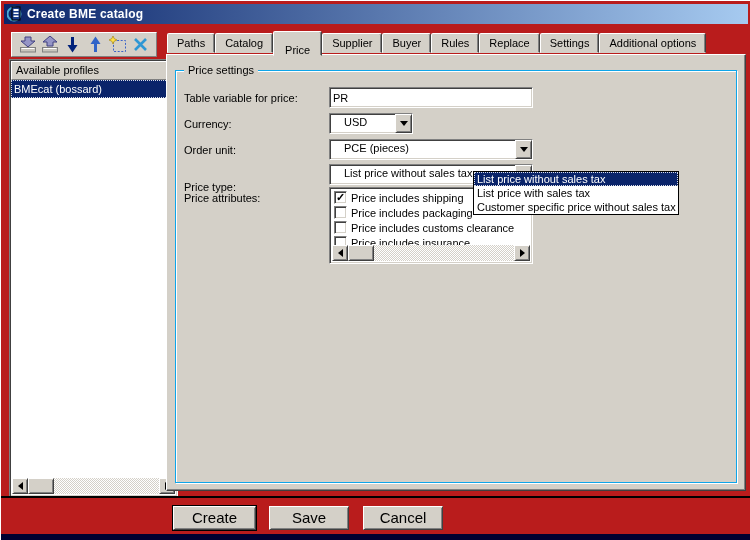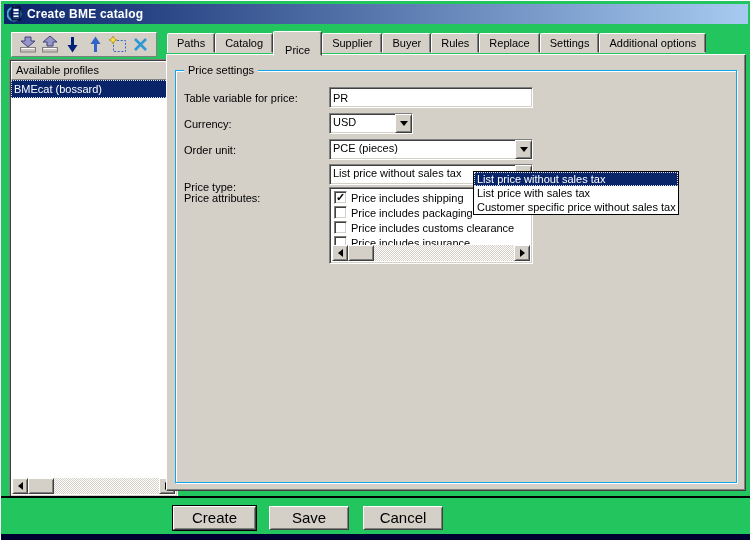--- a/index.html
+++ b/index.html
@@ -1,18 +1,18 @@
 <!DOCTYPE html>
 <html><head>
 <meta charset="utf-8">
 <style>
   * { box-sizing: border-box; margin: 0; padding: 0; }
   html,body { width: 750px; height: 540px; }
   body { font-family: "Liberation Sans", sans-serif; font-size: 11px; color:#000; }
-  .win { position: relative; width: 750px; height: 540px; background:#22c55e; overflow:hidden;
+  .win { position: relative; width: 750px; height: 540px; background:#b91c1c; overflow:hidden;
          border-top:1px solid #fff; border-left:1px solid #fff; }
 
   
   .sunken { border:1px solid; border-color:#808080 #fff #fff #808080;
             box-shadow: inset 1px 1px 0 #404040, inset -1px -1px 0 #d4d0c8; background:#fff; }
   .raised { border:1px solid; border-color:#fff #404040 #404040 #fff;
             box-shadow: inset 1px 1px 0 #d4d0c8, inset -1px -1px 0 #808080; background:#d4d0c8; }
   .raised-thin { border:1px solid; border-color:#fff #808080 #808080 #fff; background:#d4d0c8; }
 
   
@@ -60,21 +60,21 @@
   
   .groupbox { position:absolute; left:8px; top:15px; right:8px; bottom:7px;
               border:1px solid #0ea5e9; box-shadow: inset 1px 1px 0 #fff, 1px 1px 0 #fff; }
   .legend { position:absolute; left:8px; top:-7px; background:#d4d0c8; padding:0 4px; }
 
   .flabel { position:absolute; left:8px; line-height:14px; }
   .field { position:absolute; left:153px; height:21px; }
 
   .edit { width:204px; height:21px; font-family:"Liberation Sans",sans-serif; font-size:11px;
           padding:0 3px; outline:none; }
-  .combo { display:flex; background:#fff; }
+  .combo { display:flex; background:#fff;padding-left:11px; }
   .combo-text { flex:1; line-height:17px; padding-left:3px; white-space:nowrap; overflow:hidden; }
   .combo-btn { width:17px; flex:none; display:flex; align-items:center; justify-content:center; }
   .tri-down { width:0; height:0; border:4px solid transparent; border-bottom:none; border-top:5px solid #000; }
 
   
   .attrbox { position:absolute; left:153px; top:116px; width:204px; height:77px; }
   .attr-row { display:flex; align-items:center; height:15px; padding-left:2px; gap:4px; }
   .attr-rows { position:absolute; left:2px; top:2px; right:2px; }
   .checkbox { width:13px; height:13px; flex:none; background:#fff;
               border:1px solid; border-color:#808080 #fff #fff #808080;

